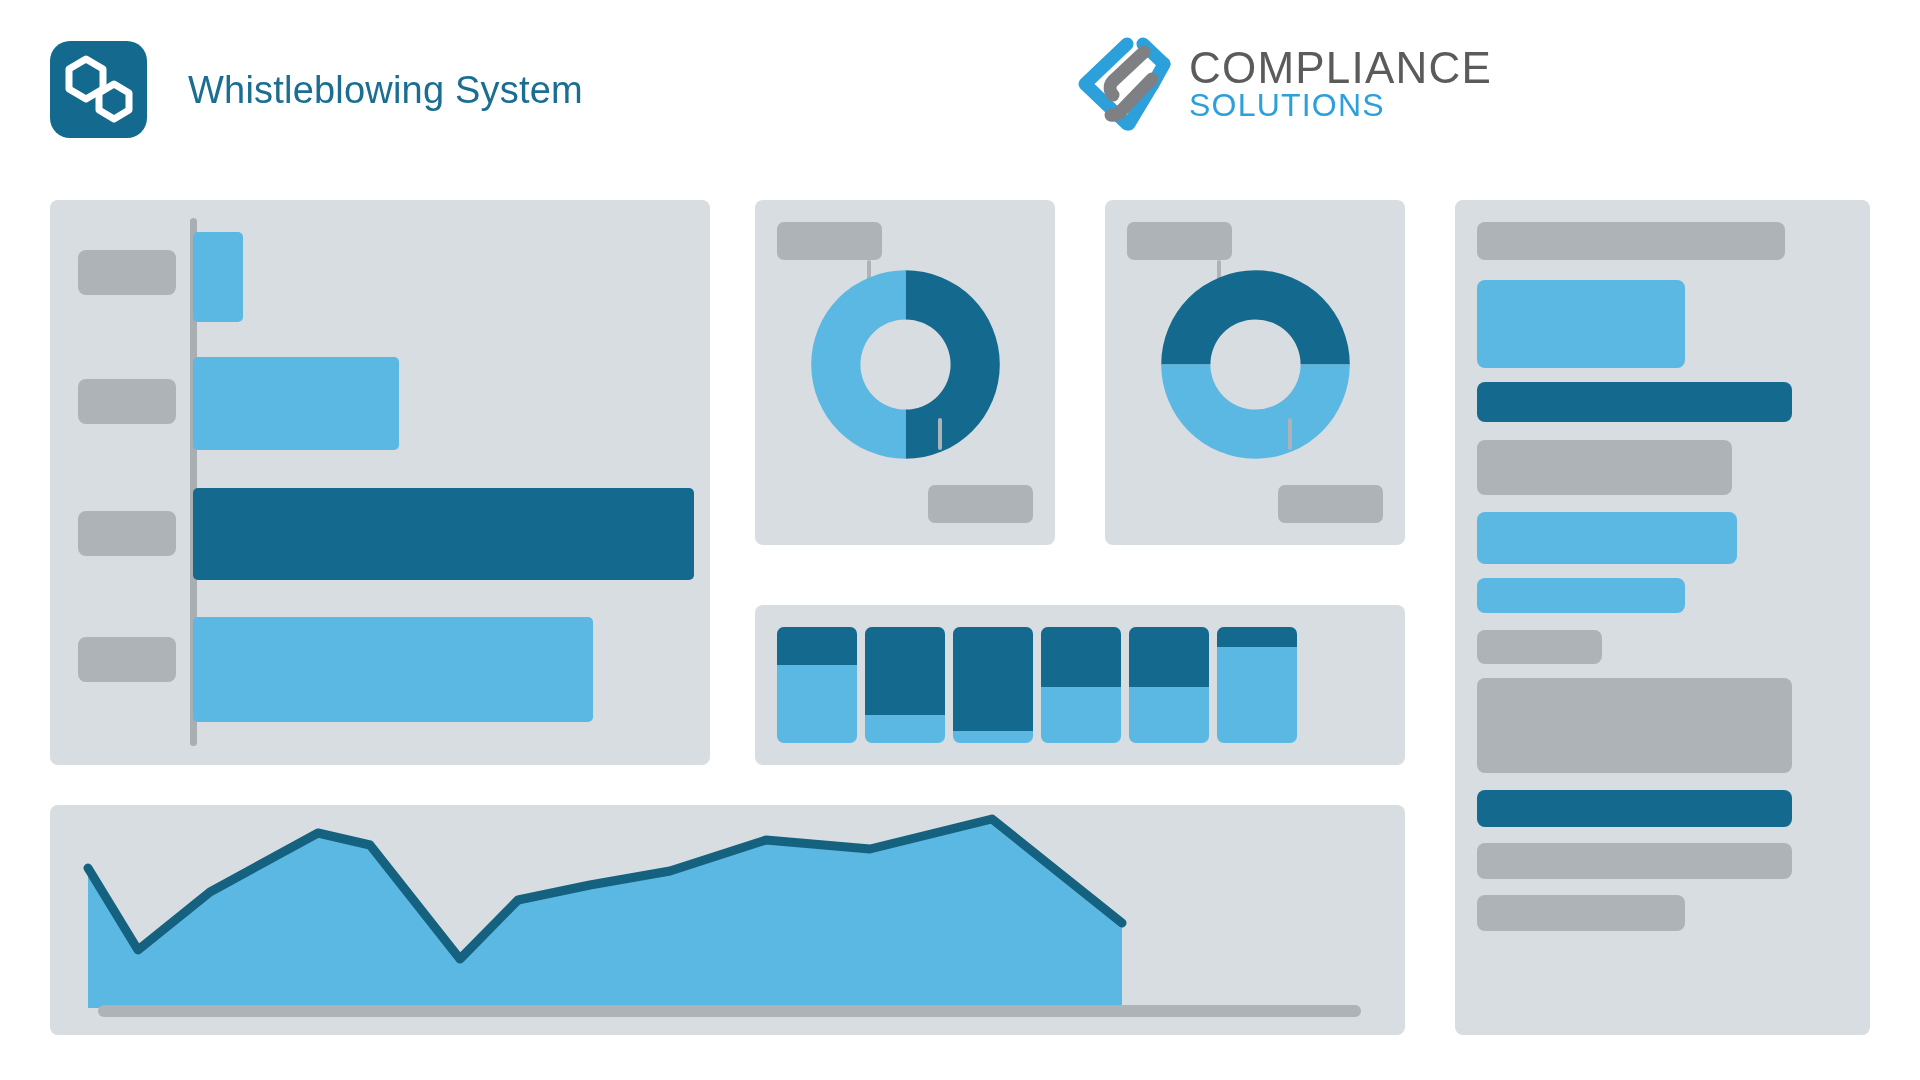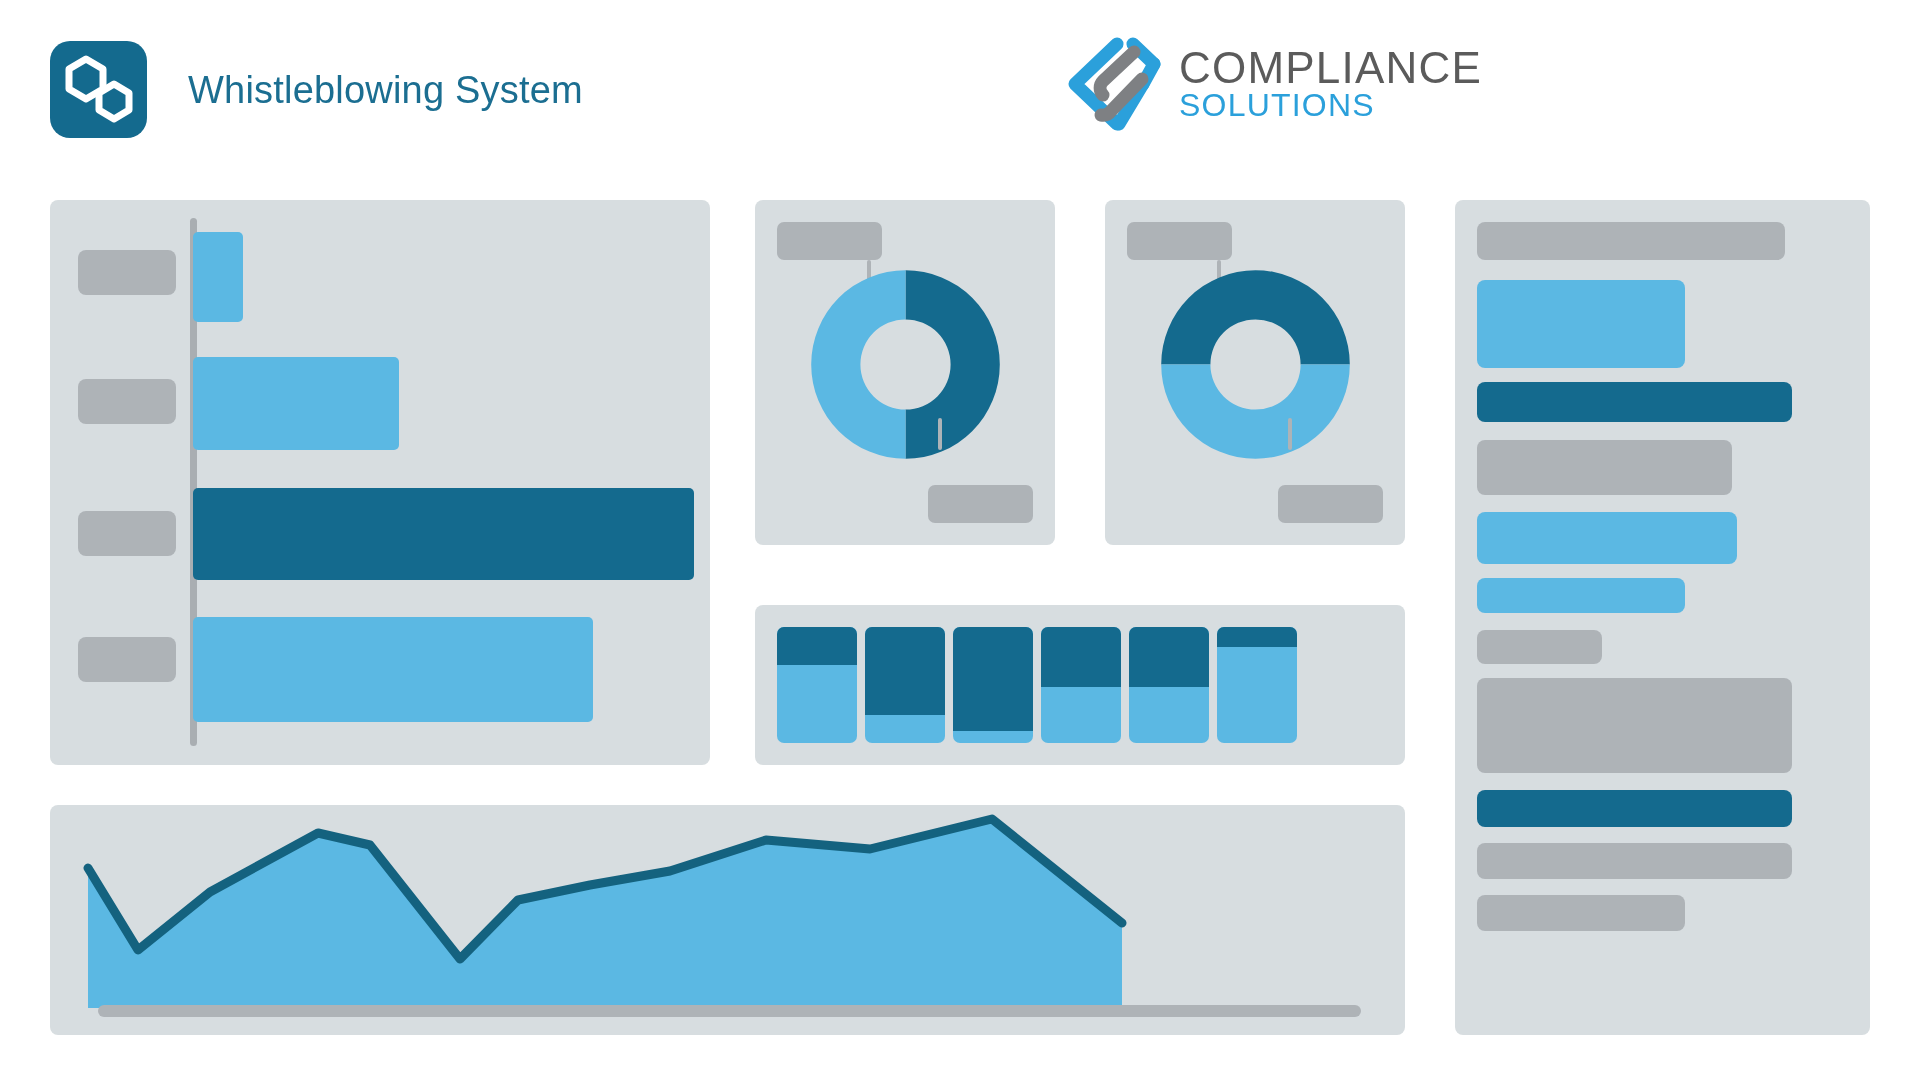--- a/index.html
+++ b/index.html
@@ -38,21 +38,21 @@
     top: 60px;
     font-size: 38px;
     line-height: 60px;
     color: #1B6E91;
     letter-spacing: 0.2px;
     white-space: nowrap;
   }
 
   #brand-block {
     position: absolute;
-    right: 42px;
+    right: 32px;
     top: 28px;
     height: 112px;
     display: flex;
     align-items: center;
     gap: 16px;
   }
   #brand-mark { width: 108px; height: 98px; flex: none; display:block; }
   #brand-text {
     display: flex;
     flex-direction: column;

